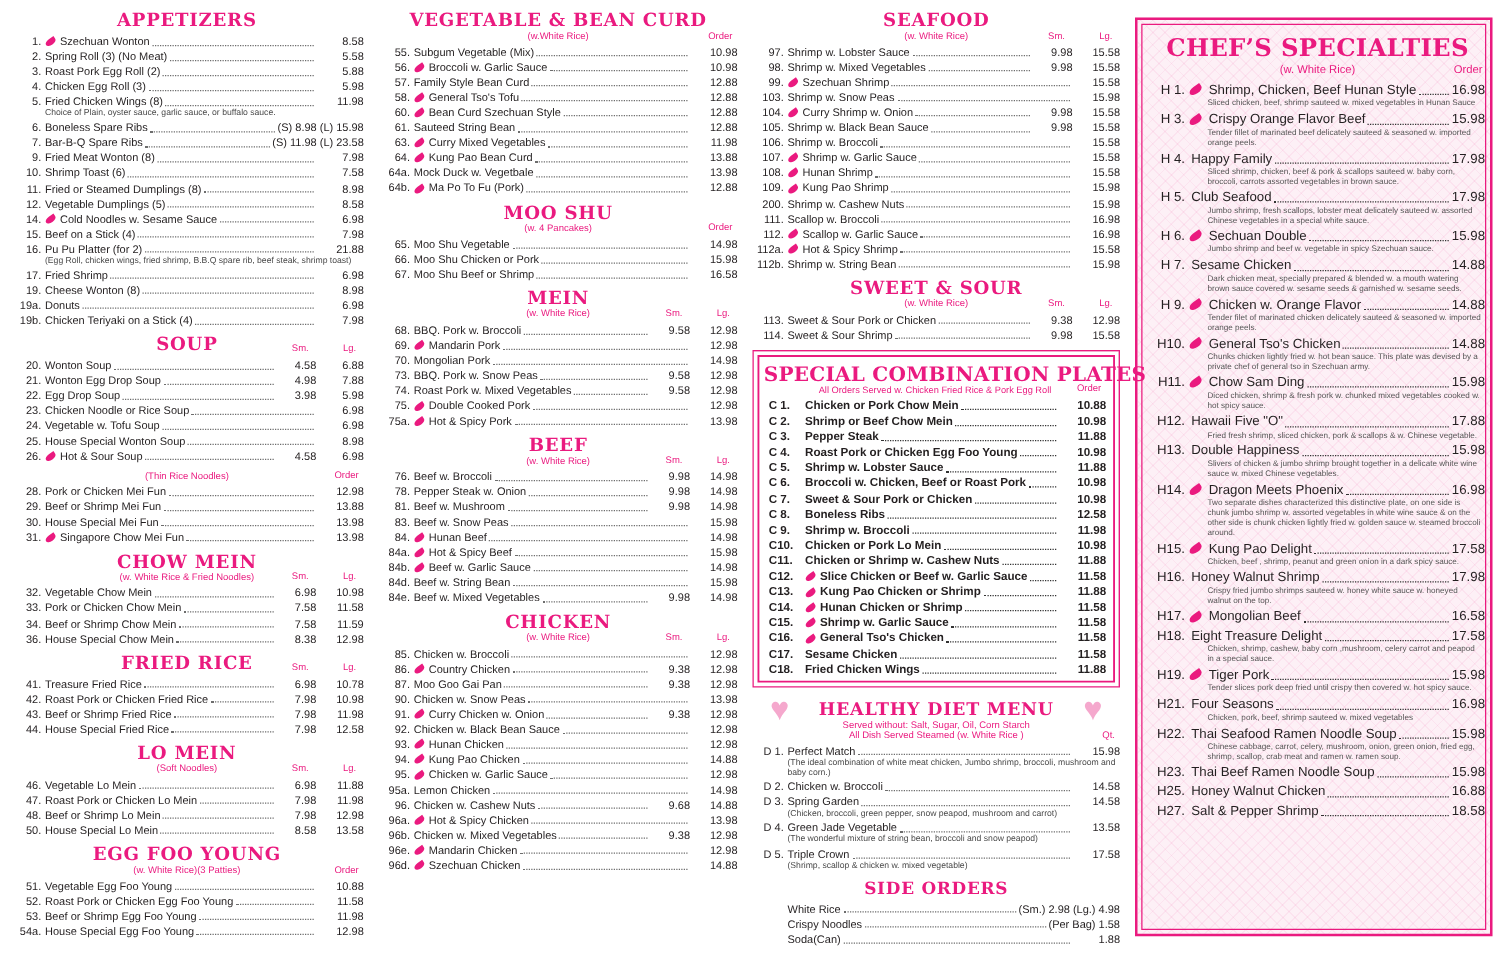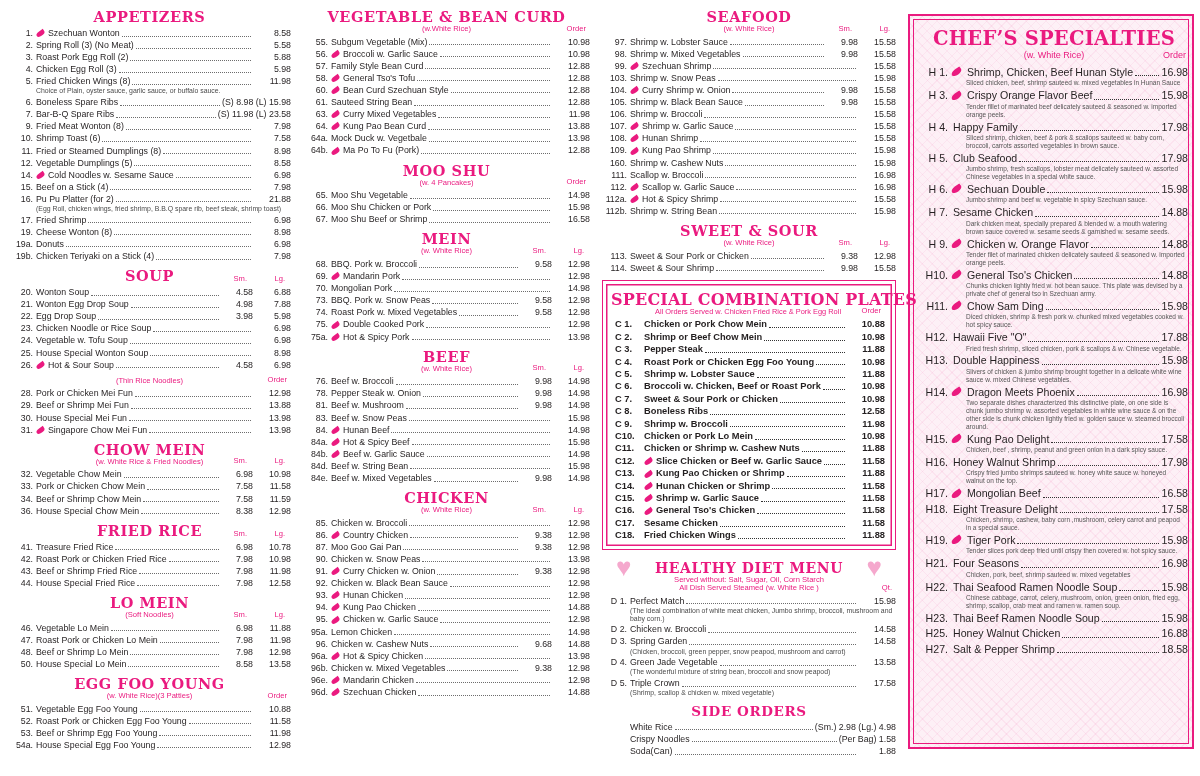--- a/index.html
+++ b/index.html
@@ -812,21 +812,21 @@
           <span class="lg">15.58</span>
         </div>
         <div class="row">
           <span class="num">109.</span>
           <span class="pep"></span>
           <span class="nm">Kung Pao Shrimp</span>
           <span class="dots"></span>
           <span class="lg">15.98</span>
         </div>
         <div class="row">
-          <span class="num">160.</span>
+          <span class="num">200.</span>
           <span class="nm">Shrimp w. Cashew Nuts</span>
           <span class="dots"></span>
           <span class="lg">15.98</span>
         </div>
         <div class="row">
           <span class="num">111.</span>
           <span class="nm">Scallop w. Broccoli</span>
           <span class="dots"></span>
           <span class="lg">16.98</span>
         </div>

